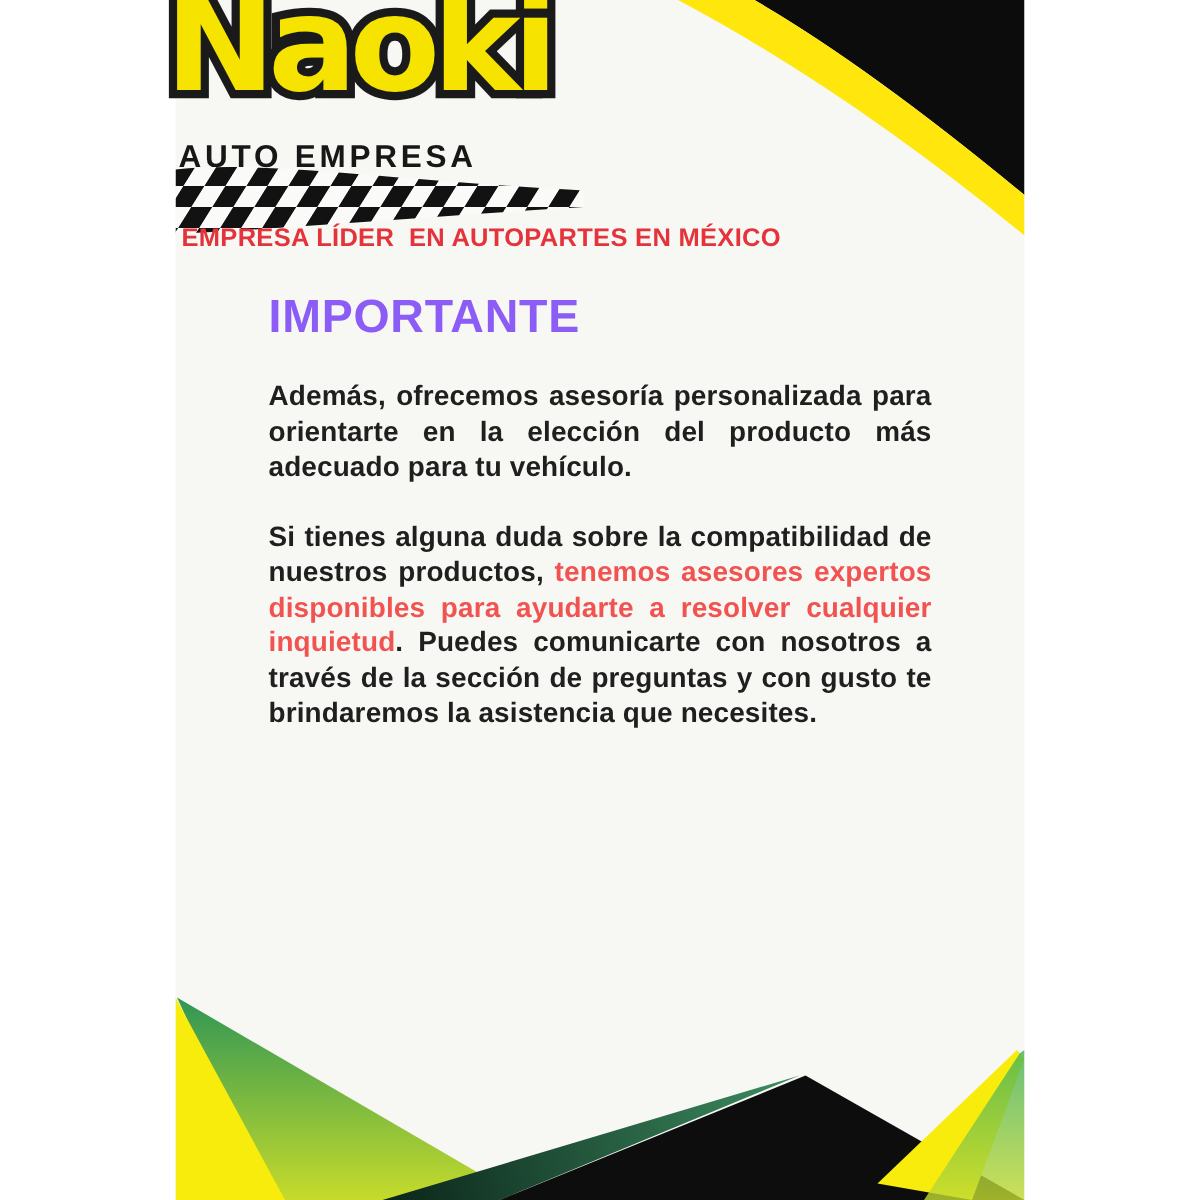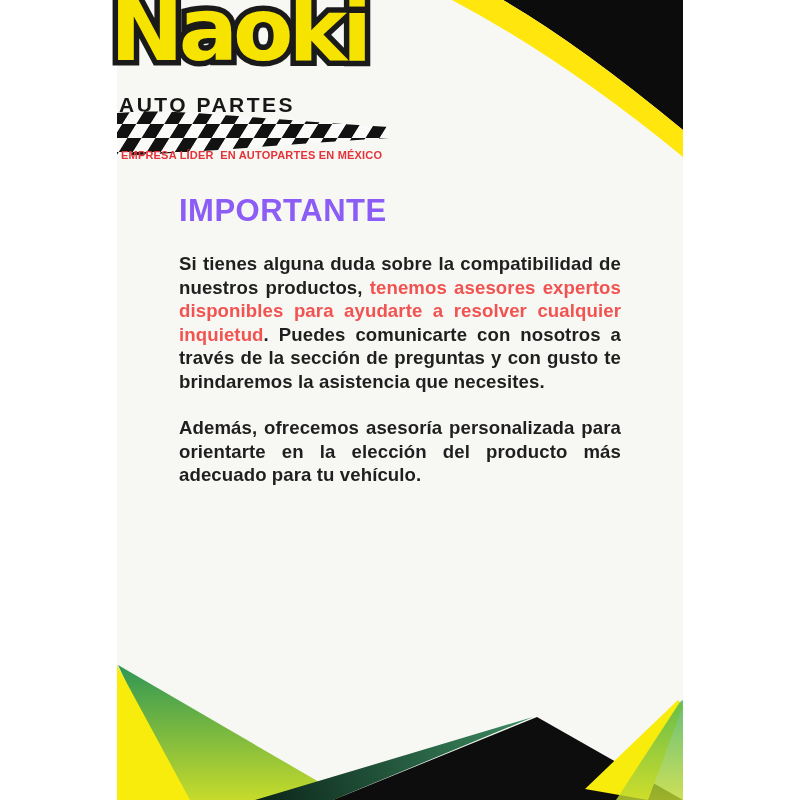--- a/index.html
+++ b/index.html
@@ -13,21 +13,21 @@
   
   .logo{position:absolute;top:0;left:0;width:566px;height:200px;}
   .naoki{position:absolute;top:-14px;left:-7px;font-family:"DejaVu Sans",sans-serif;
          font-weight:bold;font-size:88px;line-height:88px;letter-spacing:-5px;white-space:nowrap;}
   .naoki .stroke{position:absolute;left:0;top:0;color:#1a1a1a;-webkit-text-stroke:11px #1a1a1a;
                  text-shadow:2px 3px 3px rgba(0,0,0,.25);}
   .naoki .fill{position:relative;color:#f6e400;}
   .subtitle{position:absolute;top:93px;left:2px;font-size:21px;font-weight:bold;
             letter-spacing:2.5px;color:#171717;white-space:nowrap;}
   .flag-svg{position:absolute;top:110px;left:0;width:272px;height:46px;display:block;}
-  .tagline{position:absolute;top:149px;left:4px;font-size:11px;font-weight:bold;
+  .tagline{position:absolute;top:149px;left:4px;font-size:17px;font-weight:bold;
            color:#e4333a;letter-spacing:.2px;white-space:pre;}
 
   
   .heading{position:absolute;left:62px;top:193px;font-size:31px;font-weight:bold;
            letter-spacing:.5px;color:#8b5cf6;}
   .paragraphs{position:absolute;left:62px;top:252px;width:442px;}
   .paragraphs p{margin:0 0 23px 0;font-size:18.6px;line-height:23.5px;font-weight:bold;
                 color:#1f1f1f;text-align:justify;letter-spacing:.1px;}
   .hl{color:#f15351;}
 
@@ -43,39 +43,39 @@
     <svg class="corner-svg" viewBox="0 0 566 160" aria-hidden="true">
       <path d="M386,0 L566,0 L566,130 Q462,44 386,0 Z" fill="#0c0c0c"></path>
       <path d="M335,0 L386,0 Q462,44 566,130 L566,157 Q448,60 335,0 Z" fill="#ffe70d"></path>
     </svg>
 
     <div class="logo">
       <div class="naoki">
         <span class="stroke">Naoki</span>
         <span class="fill">Naoki</span>
       </div>
-      <div class="subtitle">AUTO PARTES</div>
+      <div class="subtitle">AUTO EMPRESA</div>
       <svg class="flag-svg" viewBox="0 0 272 46" aria-hidden="true">
         <defs>
           <pattern id="chk" patternUnits="userSpaceOnUse" width="28" height="28" patternTransform="skewX(-32)">
             <rect width="28" height="28" fill="#fafaf8"></rect>
             <rect width="14" height="14" fill="#121212"></rect>
             <rect x="14" y="14" width="14" height="14" fill="#121212"></rect>
           </pattern>
         </defs>
         <path d="M0,3 C60,-3 130,9 272,17 L272,28 C190,33 95,41 0,46 Z" fill="url(#chk)"></path>
       </svg>
       <div class="tagline">EMPRESA LÍDER  EN AUTOPARTES EN MÉXICO</div>
     </div>
 
     <div class="heading">IMPORTANTE</div>
 
     <div class="paragraphs">
+      <p>Además, ofrecemos asesoría personalizada para orientarte en la elección del producto más adecuado para tu vehículo.</p>
       <p><span>Si tienes alguna duda sobre la compatibilidad de nuestros productos, </span><span class="hl">tenemos asesores expertos disponibles para ayudarte a resolver cualquier inquietud</span><span>. Puedes comunicarte con nosotros a través de la sección de preguntas y con gusto te brindaremos la asistencia que necesites.</span></p>
-      <p>Además, ofrecemos asesoría personalizada para orientarte en la elección del producto más adecuado para tu vehículo.</p>
     </div>
 
     <svg class="footer-svg" viewBox="0 0 566 150" aria-hidden="true">
       <defs>
         <linearGradient id="gL" x1="0" y1="0" x2="0" y2="1">
           <stop offset="0" stop-color="#2f9655"></stop>
           <stop offset="1" stop-color="#c6db2b"></stop>
         </linearGradient>
         <linearGradient id="gB" gradientUnits="userSpaceOnUse" x1="420" y1="67" x2="138" y2="150">
           <stop offset="0" stop-color="#3e8f63"></stop>

